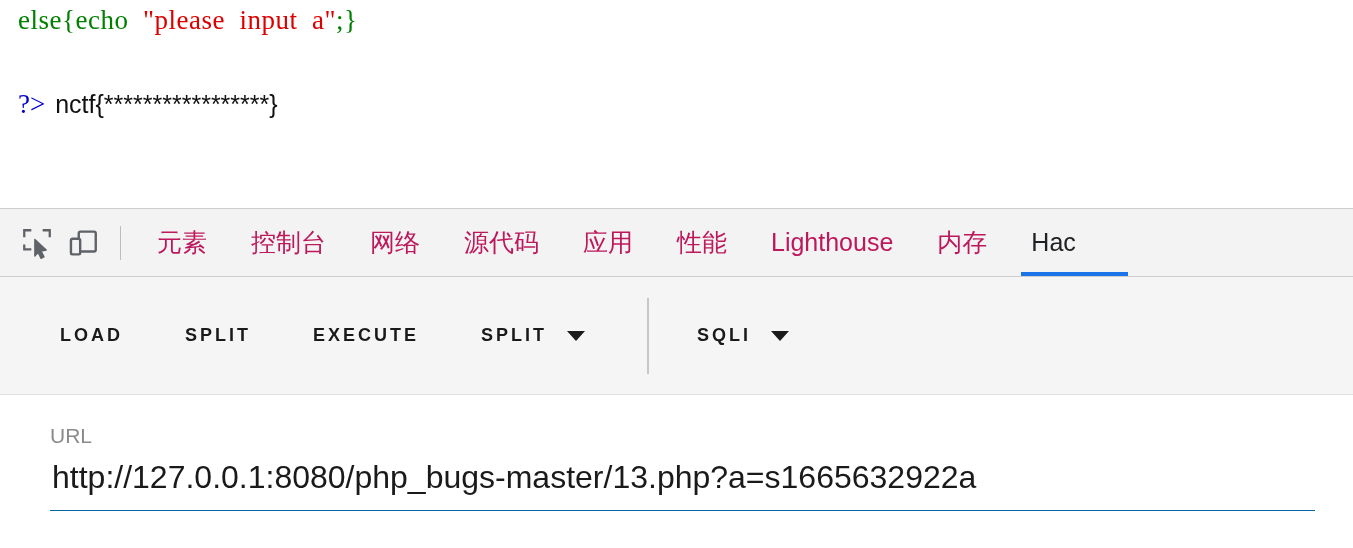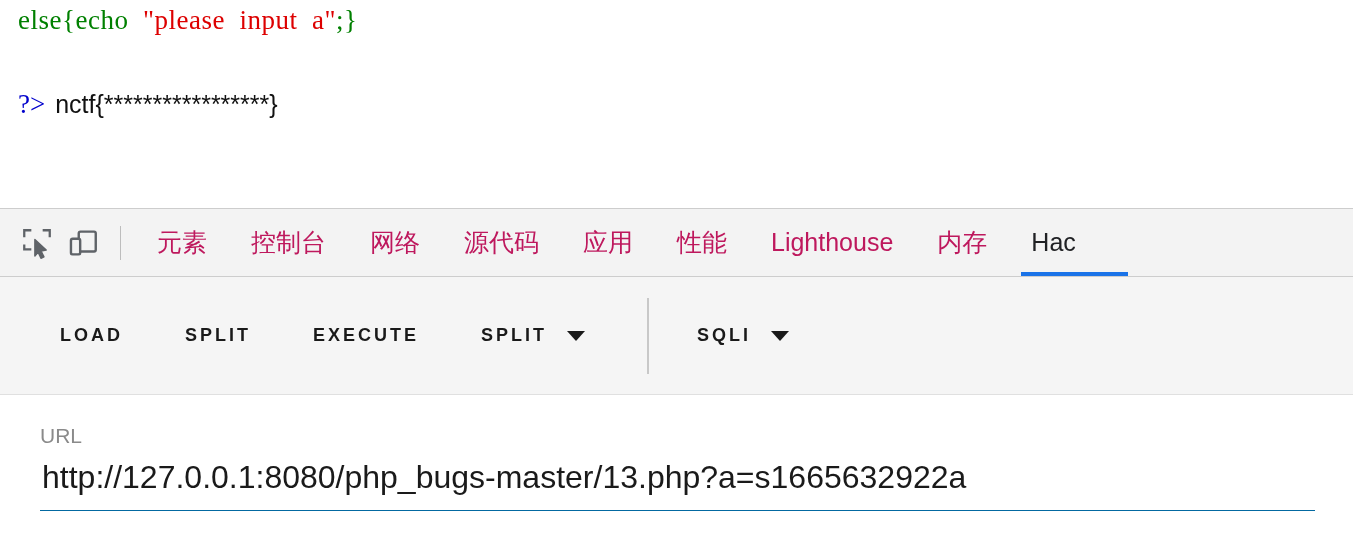--- a/index.html
+++ b/index.html
@@ -171,21 +171,21 @@
     background: #c8c8c8;
     margin: 0 48px 0 0;
     flex: 0 0 auto;
   }
 
   
   .hb-body {
     position: relative;
     height: 153px;
     background: #ffffff;
-    padding: 28px 38px 0 40px;
+    padding: 28px 38px 0 50px;
   }
   .field-label {
     font-size: 21px;
     color: #8a8a8a;
     line-height: 26px;
     margin-bottom: 6px;
   }
   .field-input {
     font-size: 32px;
     color: #1a1a1a;

